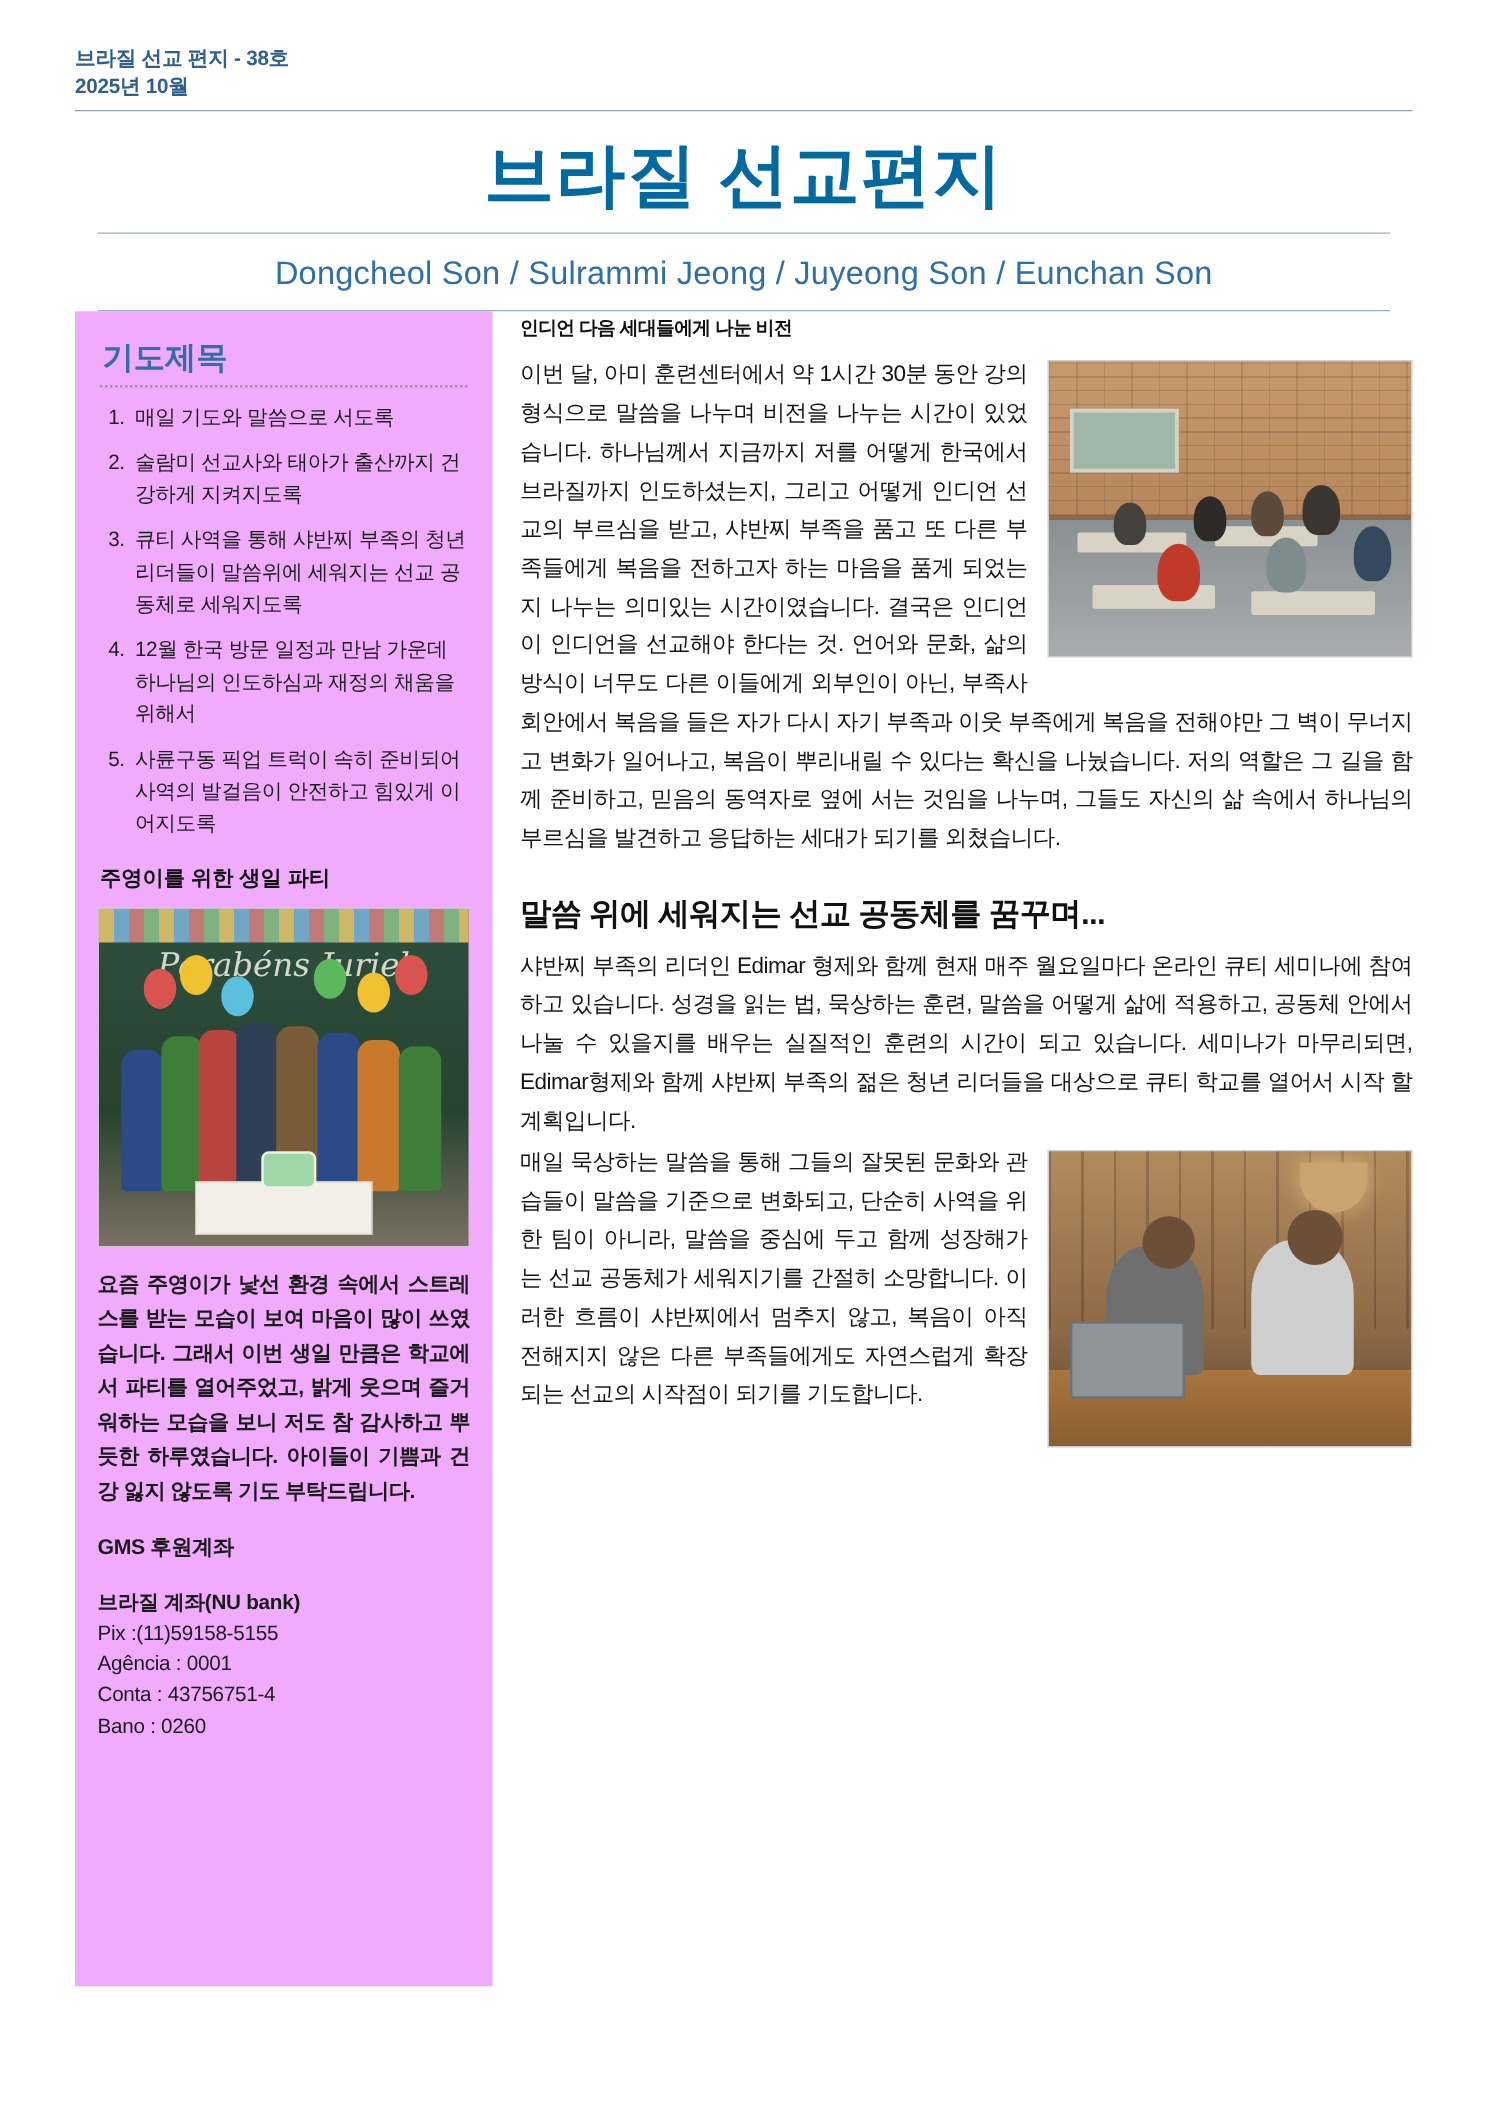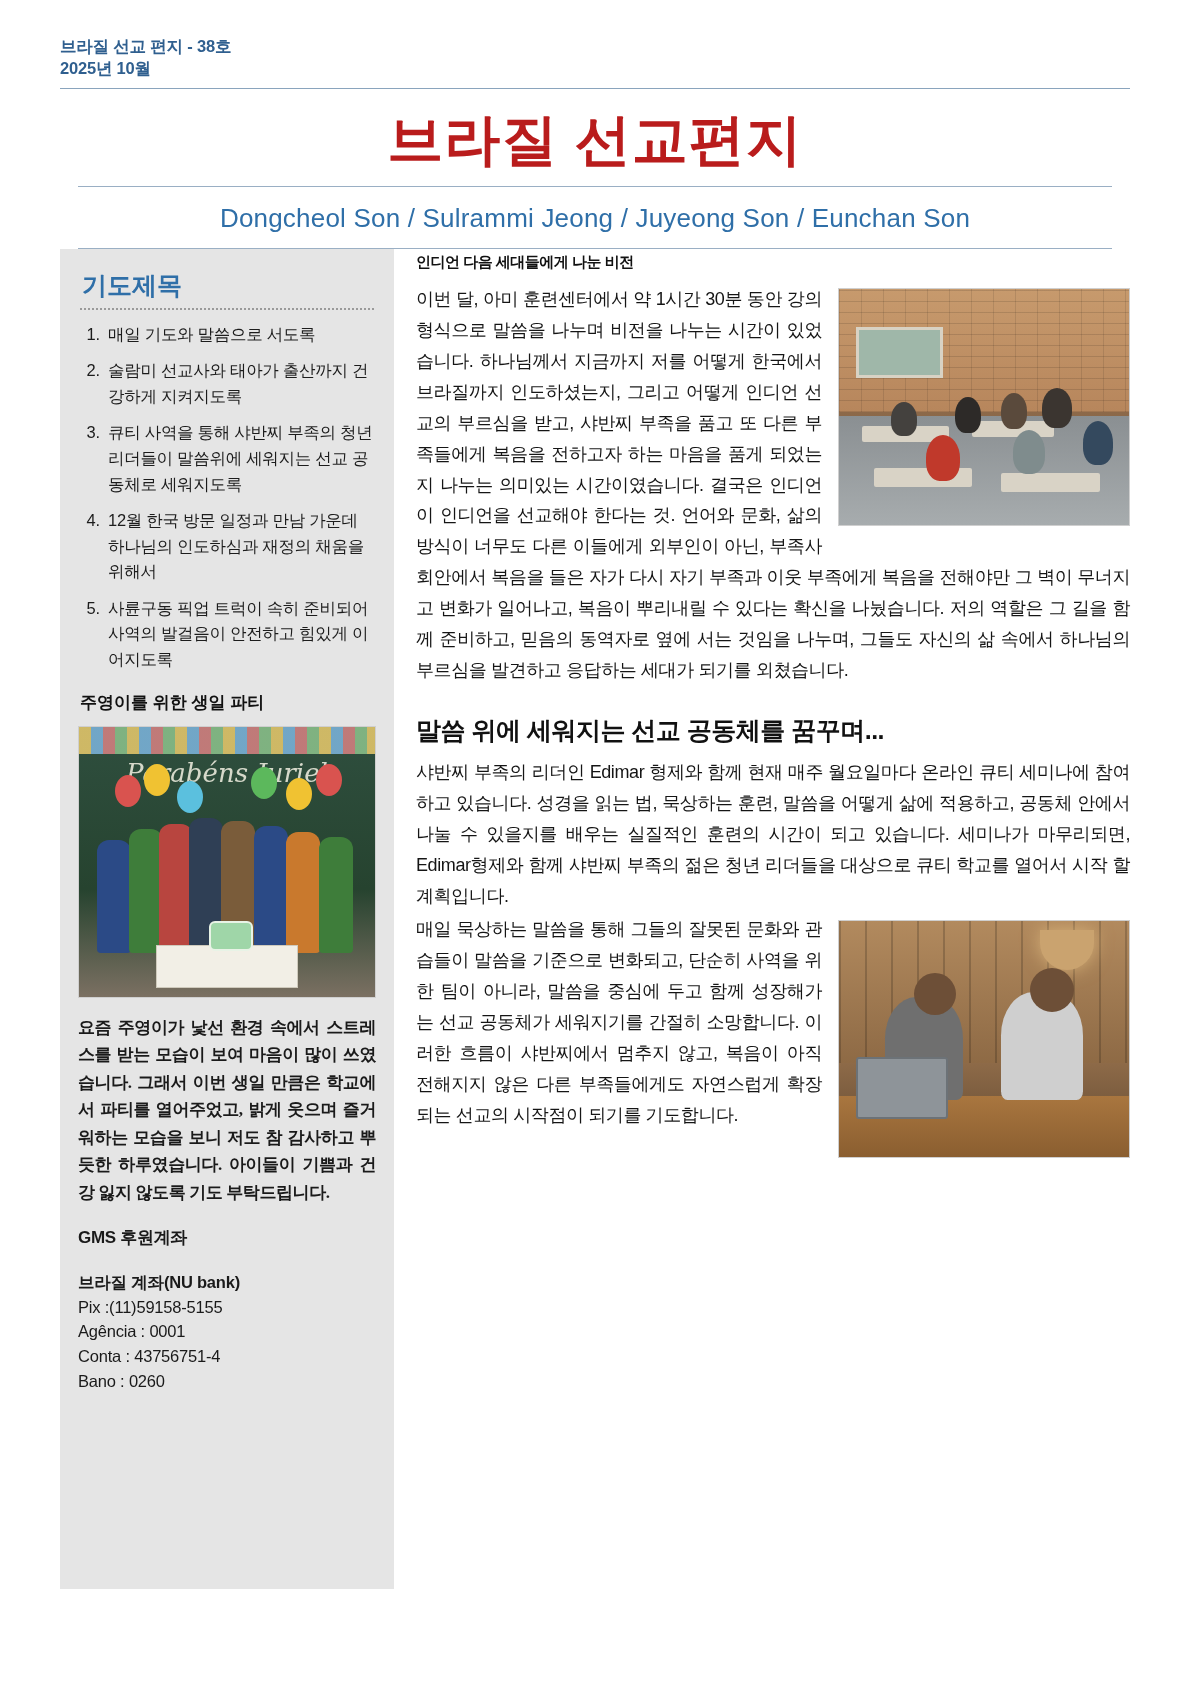--- a/index.html
+++ b/index.html
@@ -28,21 +28,21 @@
   }
   .topbar .right { color: #2f5f8f; text-align: center; }
   .hr-top {
     border-top: 1px solid #8aa4bd;
     margin-top: 8px;
   }
   .masthead {
     text-align: center;
     font-size: 56px;
     font-weight: 700;
-    color: #b91c1c;
+    color: #0369a1;
     letter-spacing: 1px;
     padding: 22px 0 16px 0;
     line-height: 1.05;
   }
   .hr-mid {
     border-top: 1px solid #9aafc4;
     margin: 0 18px;
   }
   .names {
     text-align: center;
@@ -63,21 +63,21 @@
     letter-spacing: -0.3px;
   }
   
   .columns {
     display: flex;
     gap: 22px;
     align-items: flex-start;
   }
   .sidebar {
     width: 334px;
-    background: #e5e5e5;
+    background: #f0abfc;
     padding: 16px 18px 28px 18px;
     min-height: 1340px;
   }
   .main {
     flex: 1;
     padding-top: 2px;
   }
   
   .prayer-title {
     font-size: 25px;
@@ -112,21 +112,20 @@
     display: block;
   }
   .photo-party { height: 272px; }
   .side-body {
     font-size: 17px;
     font-weight: 700;
     line-height: 1.62;
     margin-top: 16px;
     letter-spacing: -0.4px;
     text-align: justify;
-    font-family: Liberation Serif, serif;
   }
   .gms-block {
     font-size: 17px;
     font-weight: 700;
     line-height: 1.62;
     margin-top: 18px;
     letter-spacing: -0.3px;
   }
   .bank-block {
     font-size: 16.5px;

